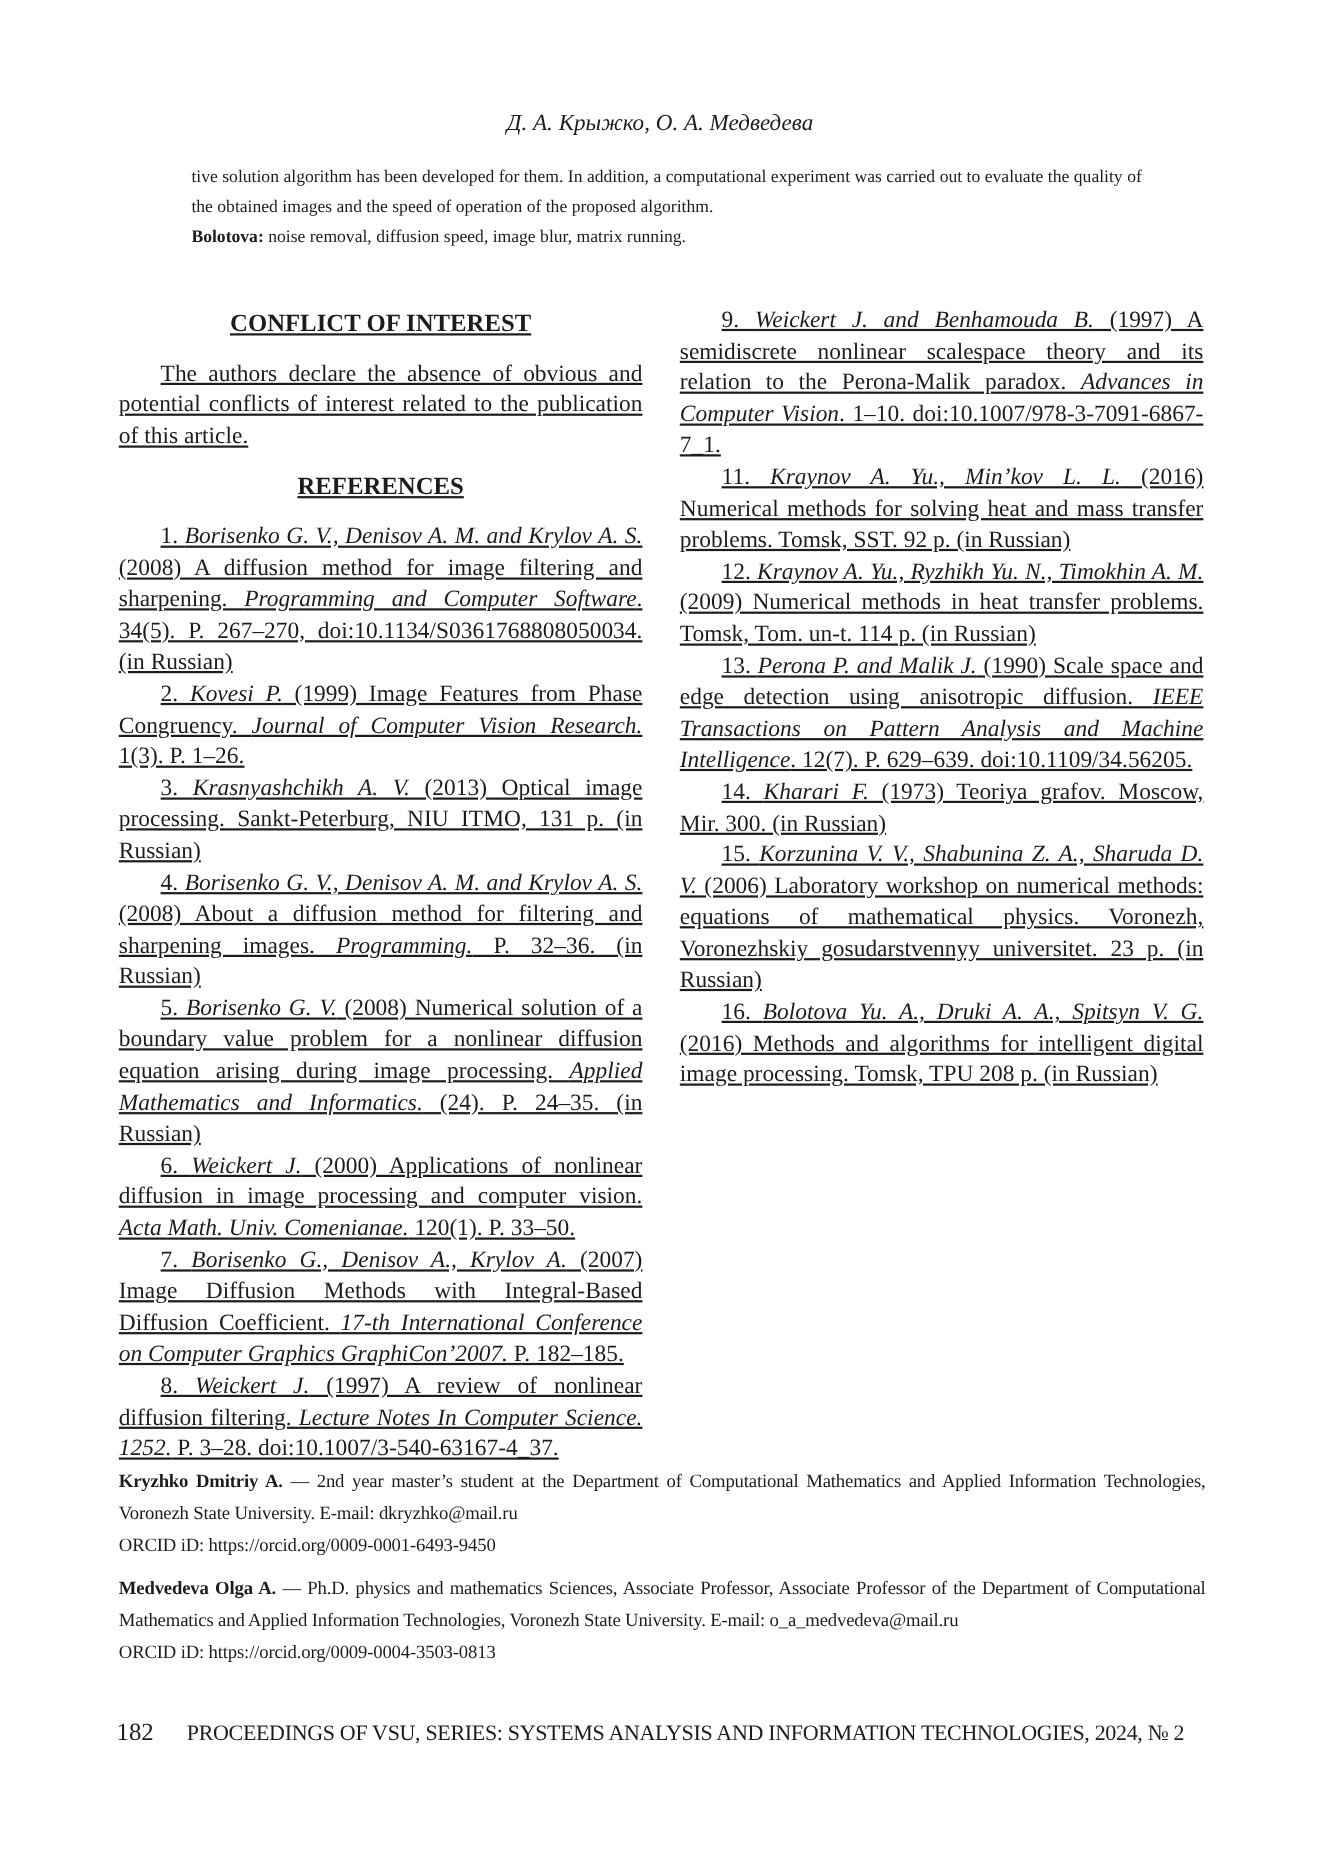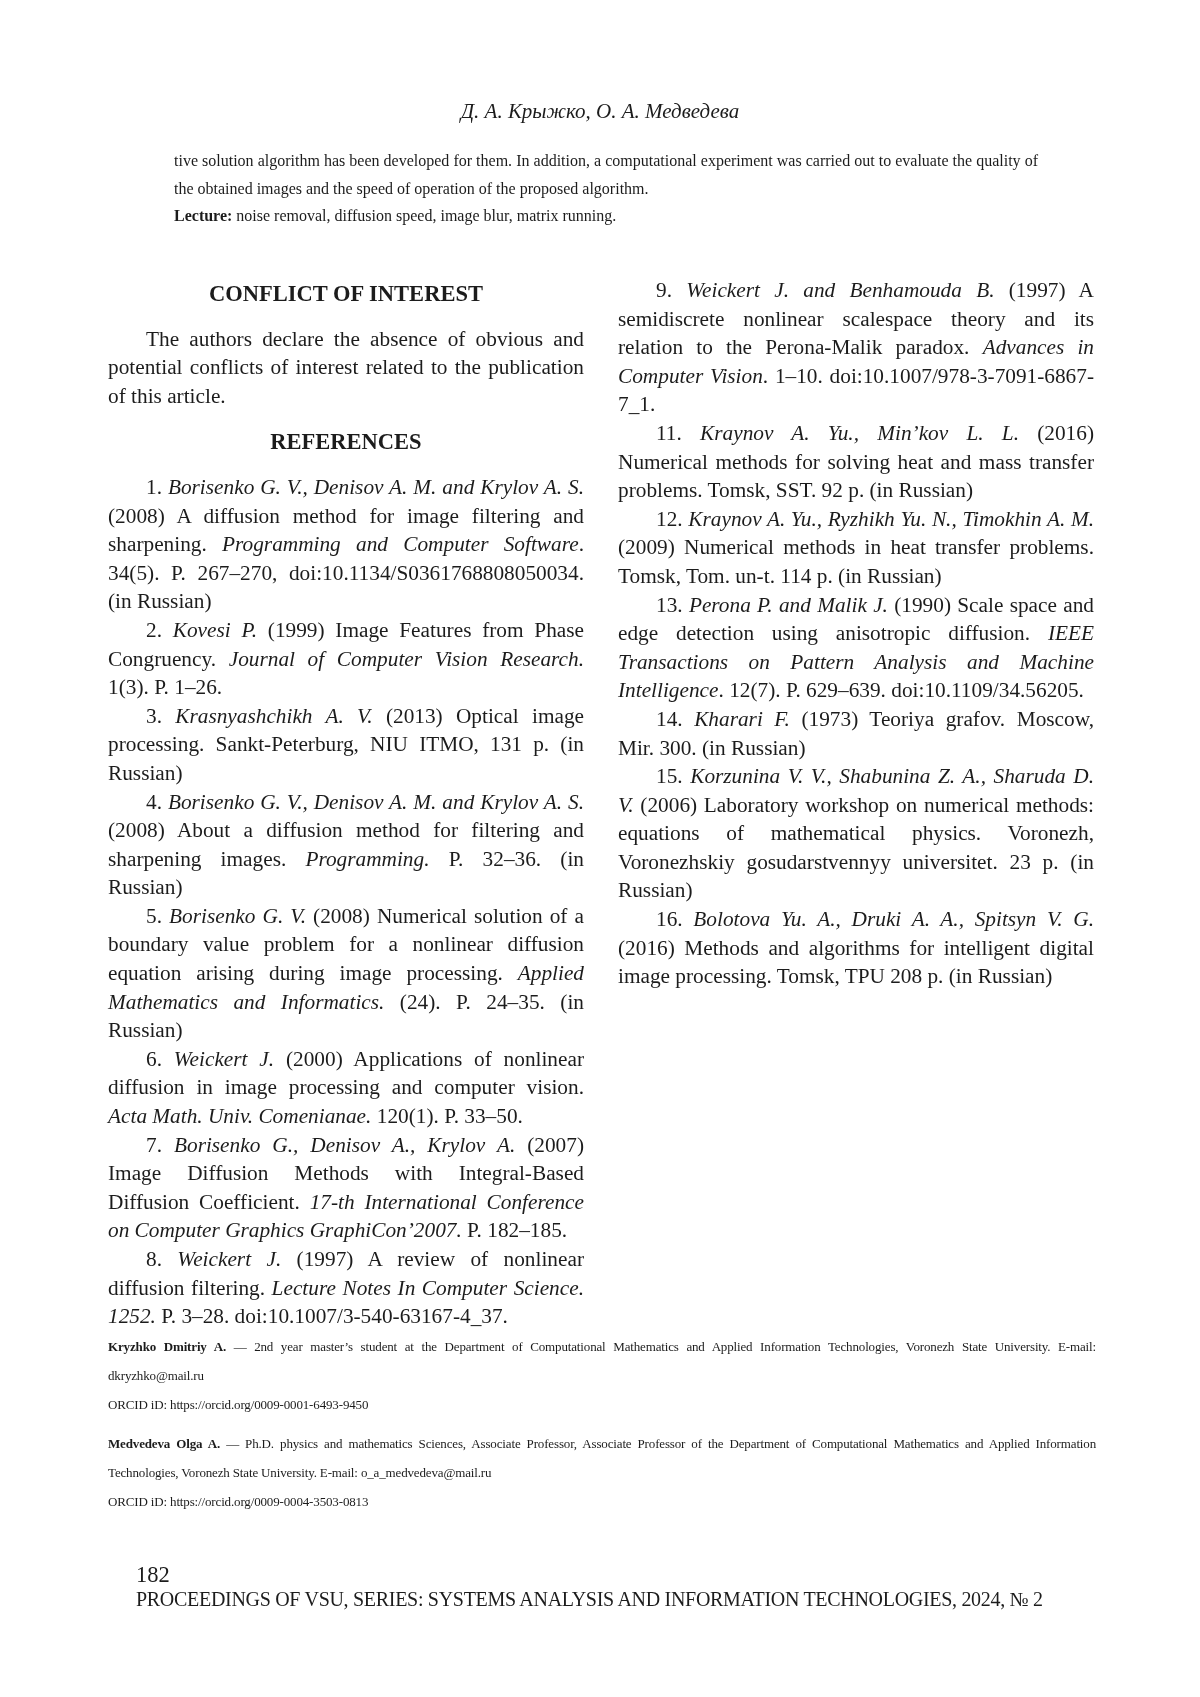--- a/index.html
+++ b/index.html
@@ -32,70 +32,70 @@
     position: absolute;
     top: 276px; left: 108px; width: 986px;
     display: flex;
     gap: 34px;
   }
   .col {
     width: 476px;
     font-size: 21.3px;
     line-height: 28.6px;
     text-align: justify;
+    text-decoration: underline;
   }
   .heading {
     margin: 4px 0 16px 0;
     font-size: 22.5px;
     font-weight: bold;
     text-align: center;
     font-family: "Liberation Serif", "DejaVu Serif", serif;
   }
   .heading.second { margin: 18px 0 16px 0; }
   .para, .ref {
     margin: 0;
     text-indent: 38px;
   }
   .it { font-style: italic; }
   .bd { font-weight: bold; }
   .bios {
     position: absolute;
     top: 1332px; left: 108px; width: 988px;
-    font-size: 13px;
+    font-size: 17px;
     line-height: 29px;
     letter-spacing: -0.15px;
   }
   .bio { margin: 0 0 10px 0; }
   .bio p { margin: 0; }
   .bio-text { text-align: justify; }
   .footer {
     position: absolute;
     top: 1562px; left: 106px; width: 990px;
     display: flex;
     align-items: baseline;
-    flex-direction: column;
   }
   .footer-page { font-size: 22.5px; }
   .footer-journal {
     margin-left: 30px;
     font-size: 20px;
     letter-spacing: -0.3px;
     white-space: nowrap;
   }
 </style>
 </head>
 <body>
 
 <div class="page">
 
   <div class="running-head">Д. А. Крыжко, О. А. Медведева</div>
 
   <div class="abstract">
     <p class="abstract-text">tive solution algorithm has been developed for them. In addition, a computational experiment was carried out to evaluate the quality of the obtained images and the speed of operation of the proposed algorithm.</p>
-    <p class="keywords-line"><span class="bd">Lecture:</span><span> noise removal, diffusion speed, image blur, matrix running.</span></p>
+    <p class="keywords-line"><span class="bd">Bolotova:</span><span> noise removal, diffusion speed, image blur, matrix running.</span></p>
   </div>
 
   <div class="columns">
 
     <div class="col">
       <h2 class="heading">CONFLICT OF INTEREST</h2>
       <p class="para">The authors declare the absence of obvious and potential conflicts of interest related to the publication of this article.</p>
       <h2 class="heading second">REFERENCES</h2>
       <p class="ref"><span>1. </span><span class="it">Borisenko G. V., Denisov A. M. and Krylov A. S.</span><span> (2008) A diffusion method for image filtering and sharpening. </span><span class="it">Programming and Computer Software</span><span>. 34(5). P. 267–270, doi:10.1134/S0361768808050034. (in Russian)</span></p>
       <p class="ref"><span>2. </span><span class="it">Kovesi P.</span><span> (1999) Image Features from Phase Congruency. </span><span class="it">Journal of Computer Vision Research.</span><span> 1(3). P. 1–26.</span></p>

